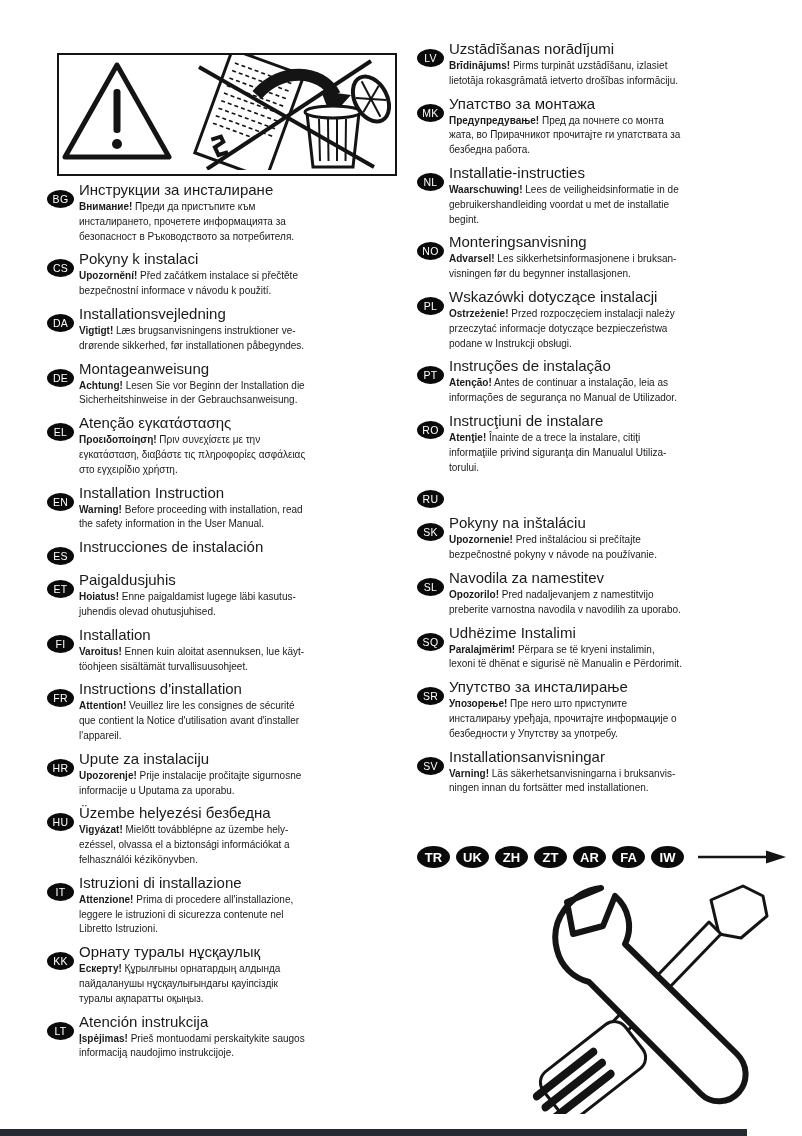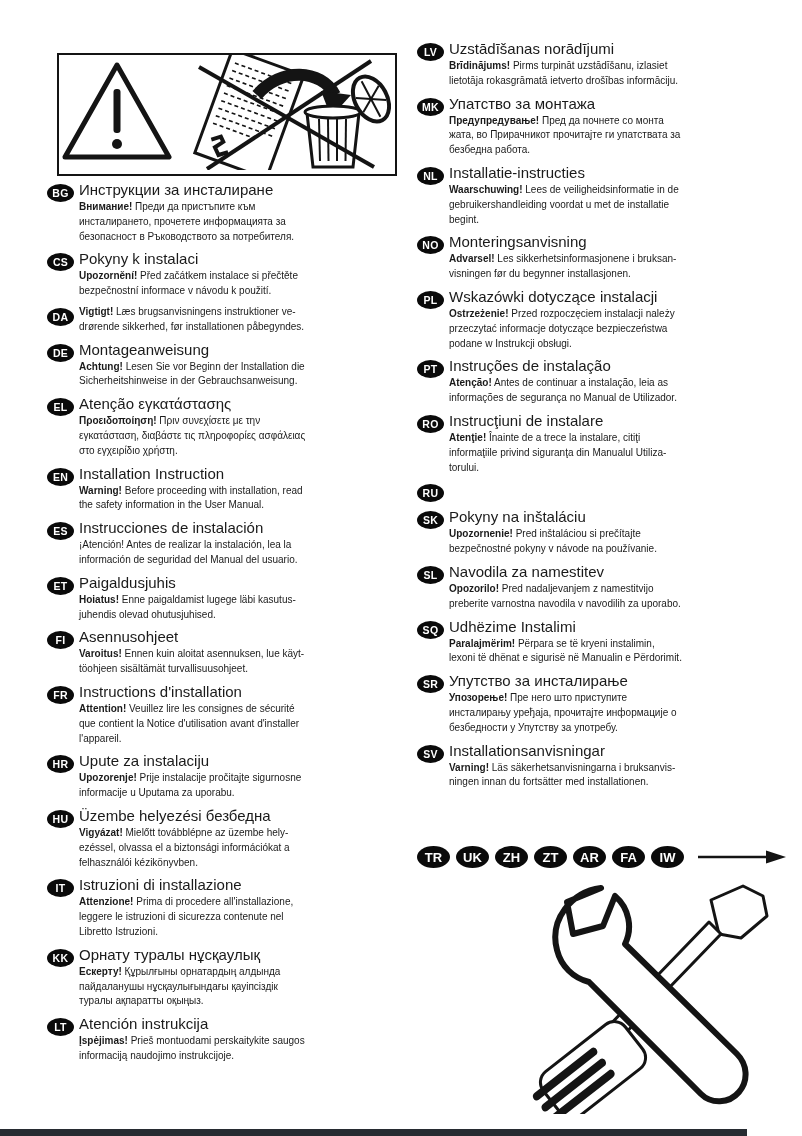--- a/index.html
+++ b/index.html
@@ -23,23 +23,23 @@
 
   
   .col { position:absolute; }
   .col-left  { left:47px;  top:181px; width:352px; }
   .col-right { left:417px; top:40px;  width:356px; }
 
   .section { display:flex; align-items:flex-start; margin-bottom:6px; }
   .badge {
     flex:0 0 27px; width:27px; height:18px;
     background:#0a0a0a; border-radius:50%;
-    color:#fff; font-weight:bold; font-size:10.5px; letter-spacing:0.3px;
+    color:#fff; font-weight:normal; font-size:10.5px; letter-spacing:0.3px;
     display:flex; align-items:center; justify-content:center;
-    margin-top:3px;
+    margin-top:9px;
   }
   .sec-text { margin-left:5px; min-width:0; }
   .sec-title { margin:0 0 2px 0; font-size:15px; line-height:17px; font-weight:normal; }
   .sec-body  { margin:0; font-size:10px; line-height:14.8px; white-space:pre-line; }
   .sec-body b { font-weight:bold; }
 
   
   .lang-row {
     position:absolute; left:417px; top:846px;
     display:flex; align-items:center; gap:6px;
@@ -133,20 +133,21 @@
         <span class="badge">CS</span>
         <div class="sec-text">
           <p class="sec-title">Pokyny k instalaci</p>
           <p class="sec-body"><b>Upozornění!</b><span> Před začátkem instalace si přečtěte
 bezpečnostní informace v návodu k použití.</span></p>
         </div>
       </div>
       <div class="section">
         <span class="badge">DA</span>
         <div class="sec-text">
+          <p class="sec-title">Installationsvejledning</p>
           <p class="sec-body"><b>Vigtigt!</b><span> Læs brugsanvisningens instruktioner ve-
 drørende sikkerhed, før installationen påbegyndes.</span></p>
         </div>
       </div>
       <div class="section">
         <span class="badge">DE</span>
         <div class="sec-text">
           <p class="sec-title">Montageanweisung</p>
           <p class="sec-body"><b>Achtung!</b><span> Lesen Sie vor Beginn der Installation die
 Sicherheitshinweise in der Gebrauchsanweisung.</span></p>
@@ -166,36 +167,34 @@
         <div class="sec-text">
           <p class="sec-title">Installation Instruction</p>
           <p class="sec-body"><b>Warning!</b><span> Before proceeding with installation, read
 the safety information in the User Manual.</span></p>
         </div>
       </div>
       <div class="section">
         <span class="badge">ES</span>
         <div class="sec-text">
           <p class="sec-title">Instrucciones de instalación</p>
-          <p class="sec-body"><b></b><span>¡Atención! Antes de realizar la instalación, lea la
-información de seguridad del Manual del usuario.</span></p>
         </div>
       </div>
       <div class="section">
         <span class="badge">ET</span>
         <div class="sec-text">
           <p class="sec-title">Paigaldusjuhis</p>
           <p class="sec-body"><b>Hoiatus!</b><span> Enne paigaldamist lugege läbi kasutus-
 juhendis olevad ohutusjuhised.</span></p>
         </div>
       </div>
       <div class="section">
         <span class="badge">FI</span>
         <div class="sec-text">
-          <p class="sec-title">Asennusohjeet</p>
+          <p class="sec-title">Installation</p>
           <p class="sec-body"><b>Varoitus!</b><span> Ennen kuin aloitat asennuksen, lue käyt-
 töohjeen sisältämät turvallisuusohjeet.</span></p>
         </div>
       </div>
       <div class="section">
         <span class="badge">FR</span>
         <div class="sec-text">
           <p class="sec-title">Instructions d'installation</p>
           <p class="sec-body"><b>Attention!</b><span> Veuillez lire les consignes de sécurité
 que contient la Notice d'utilisation avant d'installer

